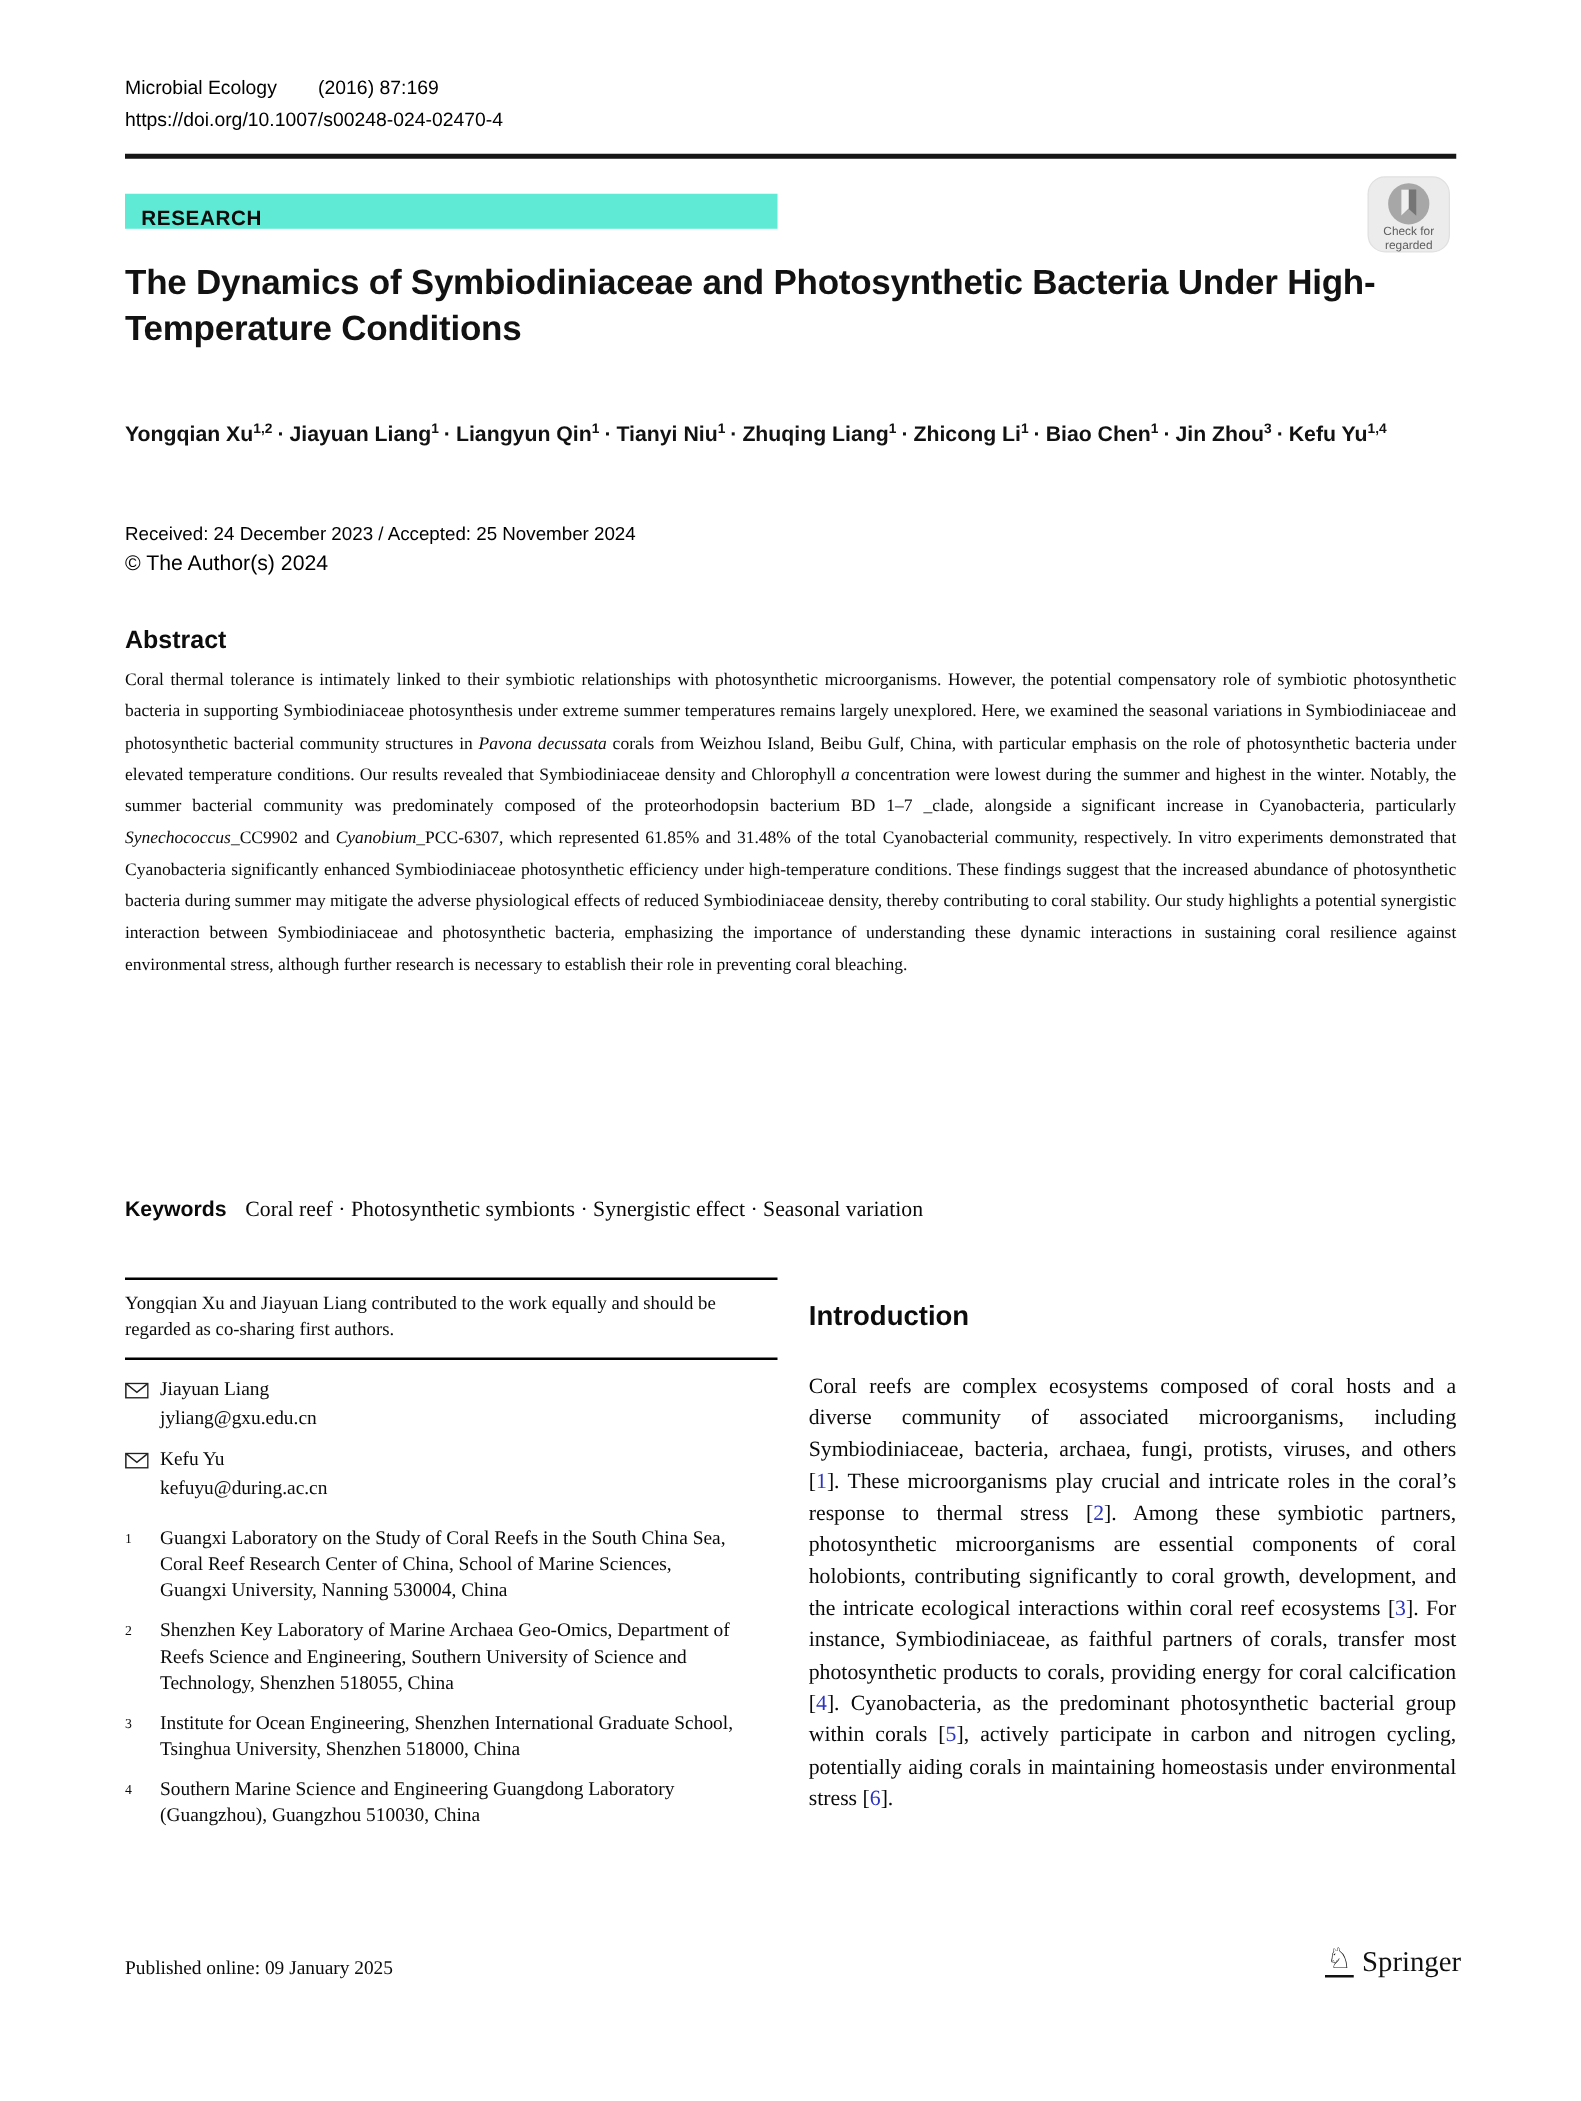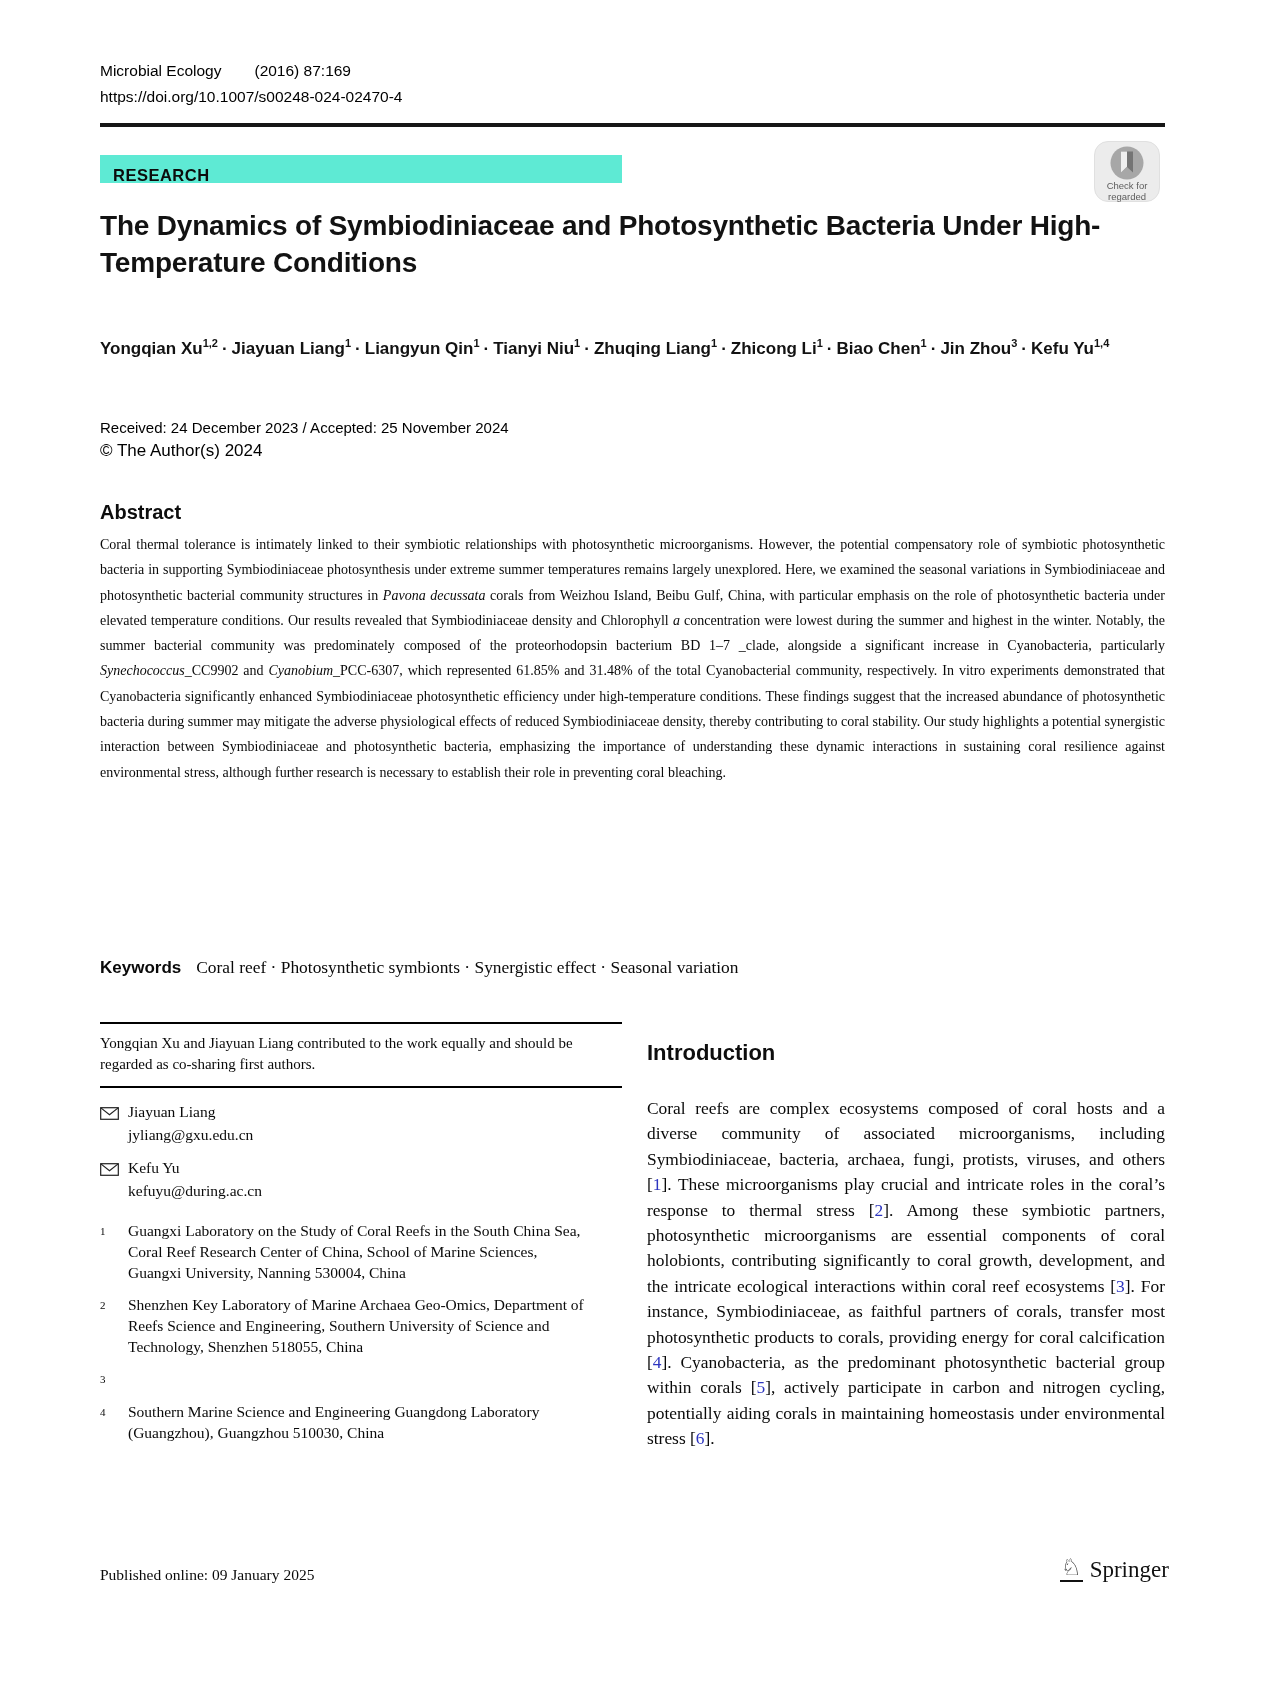--- a/index.html
+++ b/index.html
@@ -139,20 +139,21 @@
       <div class="aff-item">
         <span class="aff-num">1</span>
         <span class="aff-text">Guangxi Laboratory on the Study of Coral Reefs in the South China Sea, Coral Reef Research Center of China, School of Marine Sciences, Guangxi University, Nanning 530004, China</span>
       </div>
       <div class="aff-item">
         <span class="aff-num">2</span>
         <span class="aff-text">Shenzhen Key Laboratory of Marine Archaea Geo-Omics, Department of Reefs Science and Engineering, Southern University of Science and Technology, Shenzhen 518055, China</span>
       </div>
       <div class="aff-item">
         <span class="aff-num">3</span>
+        <span class="aff-text">Institute for Ocean Engineering, Shenzhen International Graduate School, Tsinghua University, Shenzhen 518000, China</span>
       </div>
       <div class="aff-item">
         <span class="aff-num">4</span>
         <span class="aff-text">Southern Marine Science and Engineering Guangdong Laboratory (Guangzhou), Guangzhou 510030, China</span>
       </div>
     </div>
   </div>
 
   <div class="published">Published online: 09 January 2025</div>
 

